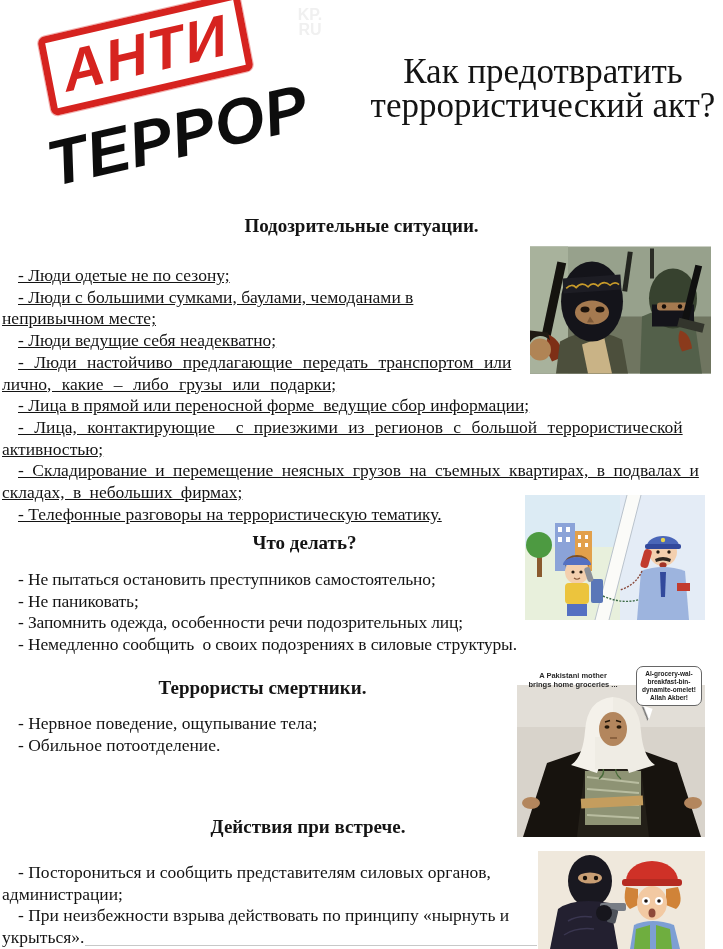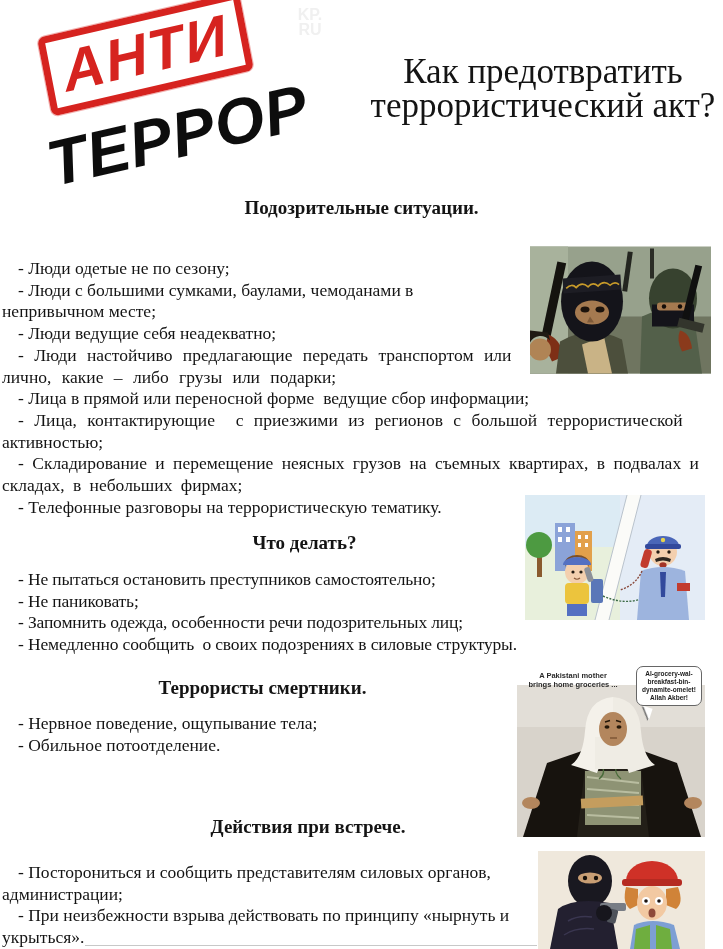--- a/index.html
+++ b/index.html
@@ -36,27 +36,27 @@
   
   .title{
     position:absolute;left:368px;top:55px;width:350px;
     font-size:35px;line-height:34px;text-align:center;white-space:pre-line;
   }
   
   .heading{
     position:absolute;font-weight:bold;font-size:19px;line-height:24px;
     text-align:center;white-space:pre;
   }
-  #h1{left:0;top:196px;width:723px;box-sizing:border-box;}
+  #h1{left:0;top:214px;width:723px;box-sizing:border-box;}
   #h2{left:0;top:531px;width:609px;}
   #h3{left:0;top:676px;width:525px;}
   #h4{left:0;top:815px;width:598px;padding-left:18px;box-sizing:border-box;}
   
   .list{position:absolute;left:2px;width:719px;}
-  #list1{top:258px;}
+  #list1{top:265px;text-decoration:underline;}
   #list2{top:569px;letter-spacing:-0.15px;}
   #list3{top:713px;}
   #list4{top:862px;}
   .list p{
     margin:0;font-size:17.5px;line-height:21.7px;
     text-indent:16px;white-space:pre;
   }
   .ws4{word-spacing:4px;}
   .ws6{word-spacing:6px;}
   

